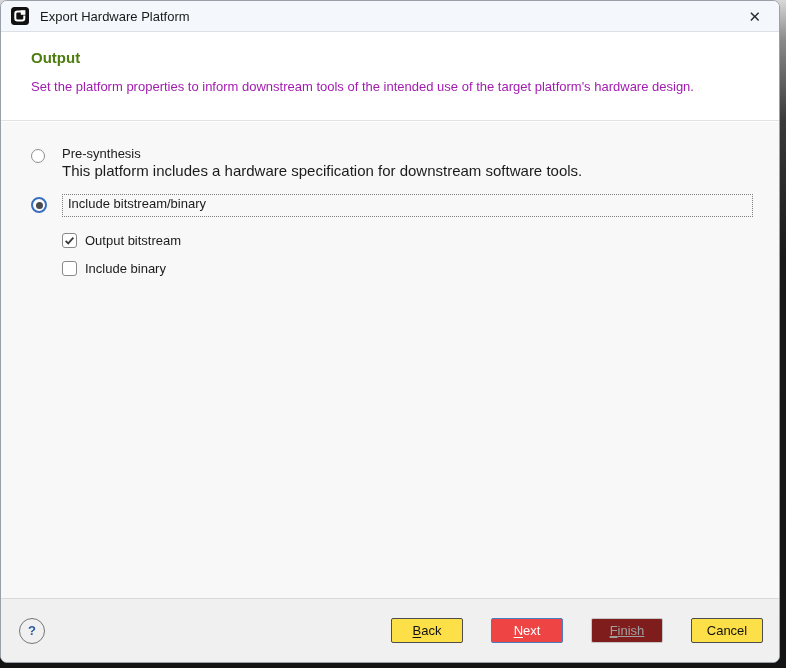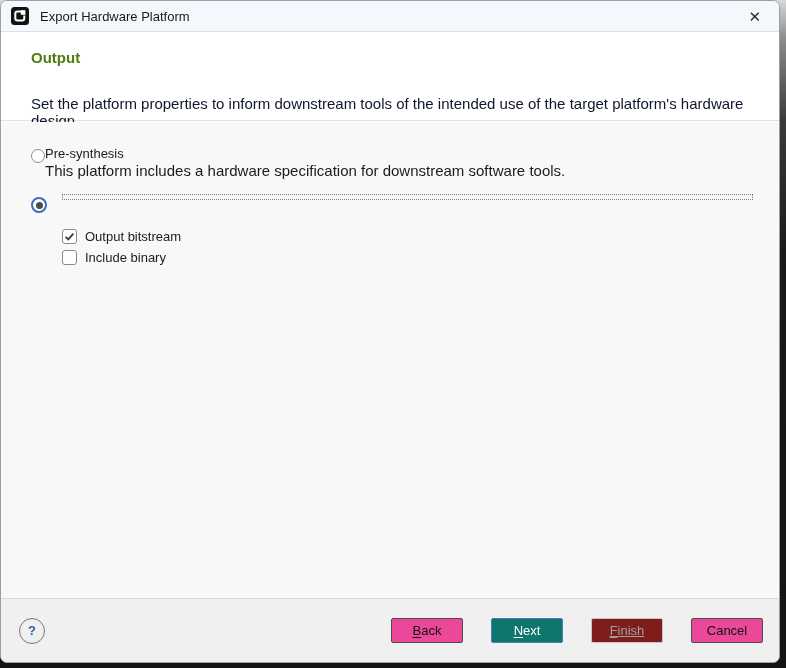--- a/index.html
+++ b/index.html
@@ -28,54 +28,54 @@
     font-size:15px; line-height:1; color:#2b2b2b; padding:2px 4px;
     font-family:"Liberation Sans", sans-serif;
   }
 
   
   .header {
     height:89px; background:#ffffff; border-bottom:1px solid #e2e2e2;
     padding:17px 30px 0 30px;
   }
   .header-title { font-size:15px; font-weight:bold; color:#4d7c0f; }
-  .header-desc { font-size:15px; color:#0f172a; margin-top:29px; }
+  .header-desc { font-size:13px; color:#a21caf; margin-top:13px; }
 
   
   .content {
     position:absolute; top:121px; left:0; width:778px; height:478px;
     background:#f8f8f8; padding:24px 0 0 30px;
   }
 
   .option-row { display:flex; align-items:flex-start; }
   .option-row + .option-row { margin-top:15px; }
 
   .radio {
     width:14px; height:14px; border-radius:50%; background:#fff;
     border:1px solid #8d8d8d; margin-top:3px; flex:0 0 auto;
   }
   .radio.selected {
     width:16px; height:16px; border:2px solid #3a6fbf; margin-top:3px;
     display:flex; align-items:center; justify-content:center;
   }
   .radio-dot { width:7px; height:7px; border-radius:50%; background:#4b4b4b; }
 
-  .option-text { font-size:13px; line-height:16.5px; color:#1b1b1b; }
+  .option-text { margin-left:17px; font-size:13px; line-height:16.5px; color:#1b1b1b; }
   .option-label { font-size:13px; color:#1b1b1b; }
   .option-desc { font-size:15px; color:#1b1b1b; }
 
   .focus-box {
     margin-left:15px; width:691px;
     border:1px dotted #7d7d7d; padding:1px 5px 3px 5px;
     font-size:13px; line-height:16.5px; color:#1b1b1b;
   }
 
   .sub-options { margin:16px 0 0 31px; }
   .checkbox-row { display:flex; align-items:center; }
-  .checkbox-row + .checkbox-row { margin-top:6px; }
+  .checkbox-row + .checkbox-row { margin-top:13px; }
   .checkbox {
     width:15px; height:15px; background:#fff; border:1px solid #898989;
     border-radius:3px; display:flex; align-items:center; justify-content:center;
     flex:0 0 auto;
   }
   .checkbox svg { display:block; }
   .checkbox-label { font-size:13px; color:#1b1b1b; margin-left:8px; }
 
   
   .footer {
@@ -85,26 +85,26 @@
   }
   .help-btn {
     width:26px; height:26px; border-radius:50%; border:1px solid #757575;
     background:transparent; color:#2b5aa0; font-size:13px; font-weight:bold;
     display:flex; align-items:center; justify-content:center; cursor:pointer;
     font-family:"Liberation Sans", sans-serif;
   }
   .btn-group { margin-left:auto; display:flex; }
   .btn {
     min-width:72px; height:25px; margin-left:28px;
-    background:#ec4899; border:1px solid #4d4d4d; border-radius:2px;
+    background:#fde047; border:1px solid #4d4d4d; border-radius:2px;
     font-size:13px; color:#111; cursor:pointer;
     display:flex; align-items:center; justify-content:center; padding:0 12px;
     font-family:"Liberation Sans", sans-serif;
   }
-  .btn.primary { background:#0f766e; border-color:#4a7cc4; color:#ffffff; }
+  .btn.primary { background:#ef4444; border-color:#4a7cc4; color:#ffffff; }
   .btn.disabled { background:#7f1d1d; border-color:#c6c6c6; color:#a0a0a0; cursor:default;text-decoration:underline; }
   .mn { text-decoration:underline; text-underline-offset:2px; }
 </style>
 </head>
 <body>
 
 <div class="window">
 
   <div class="titlebar">
     <svg class="app-icon" viewBox="0 0 18 18">
@@ -129,20 +129,21 @@
         <div class="option-label">Pre-synthesis</div>
         <div class="option-desc">This platform includes a hardware specification for downstream software tools.</div>
       </div>
     </div>
 
     <div class="option-row">
       <span class="radio selected">
           <span class="radio-dot"></span>
         </span>
       <div class="focus-box">
+        <div class="option-label">Include bitstream/binary</div>
       </div>
     </div>
 
     <div class="sub-options">
       <div class="checkbox-row">
         <span class="checkbox">
           <svg width="11" height="11" viewBox="0 0 12 12">
             <path d="M1.8 6.4 L4.6 9.2 L10.2 2.8" stroke="#3d3d3d" stroke-width="2" fill="none"></path>
           </svg>
         </span>

